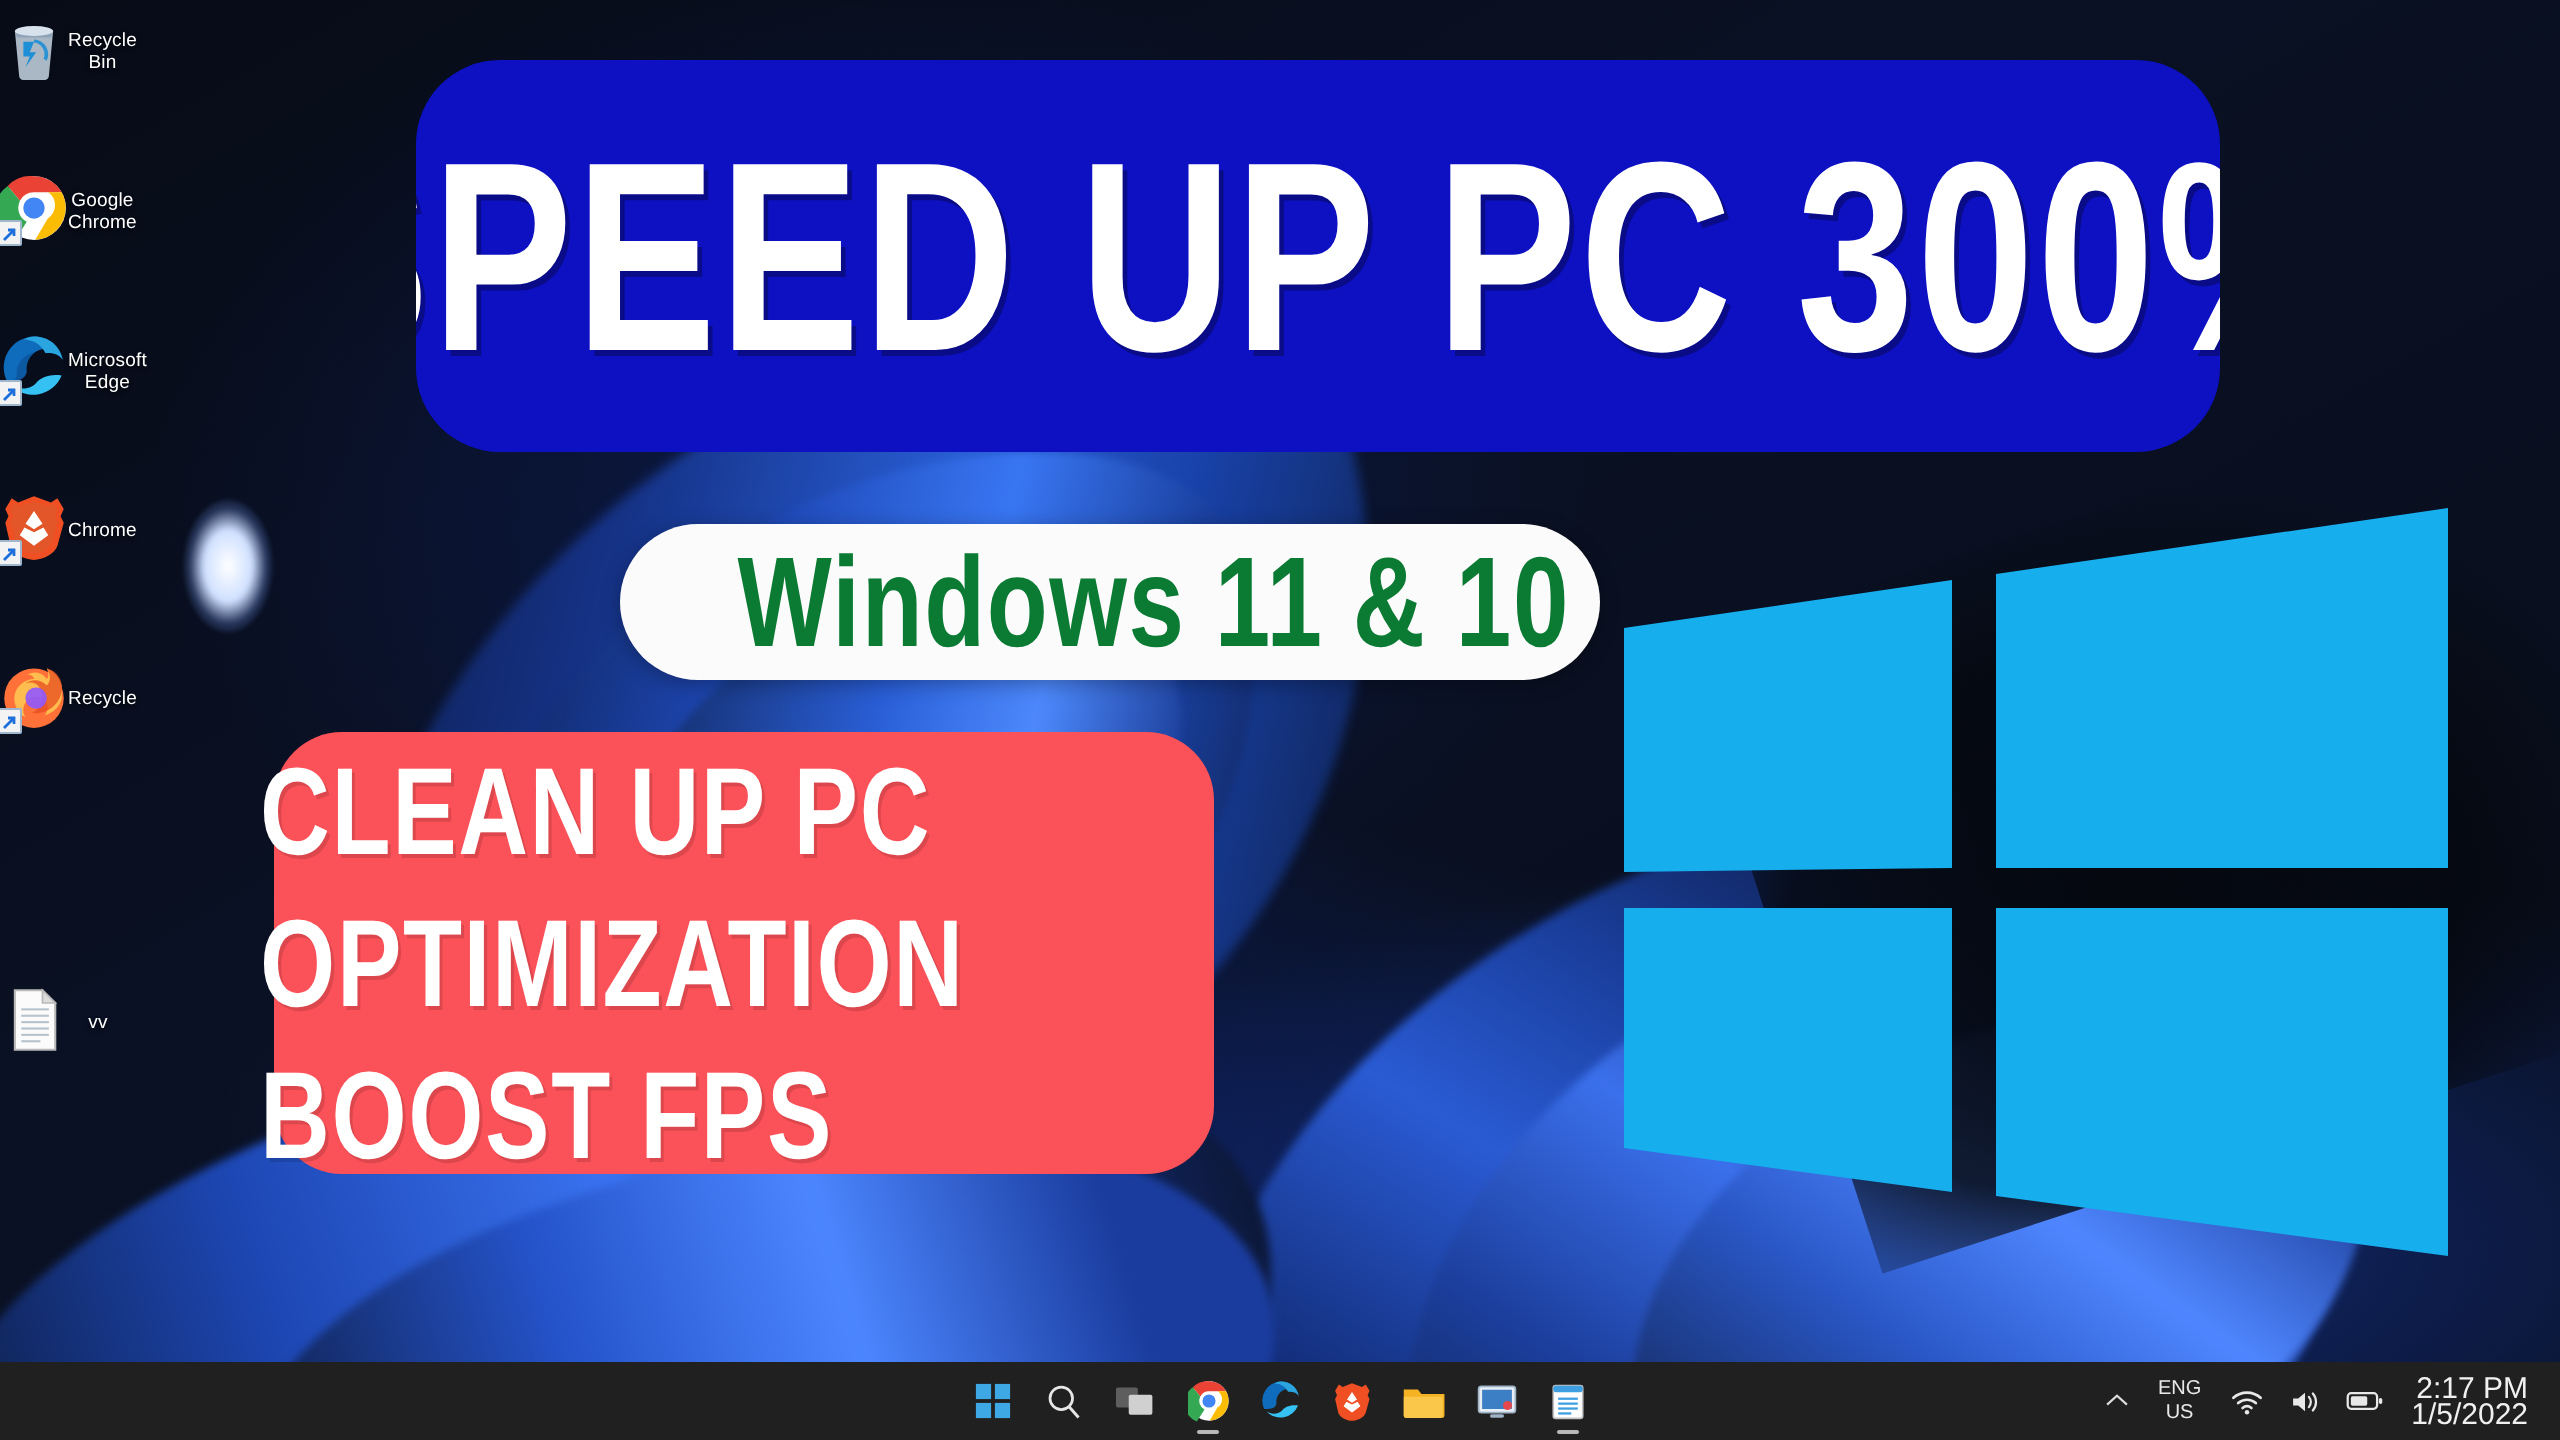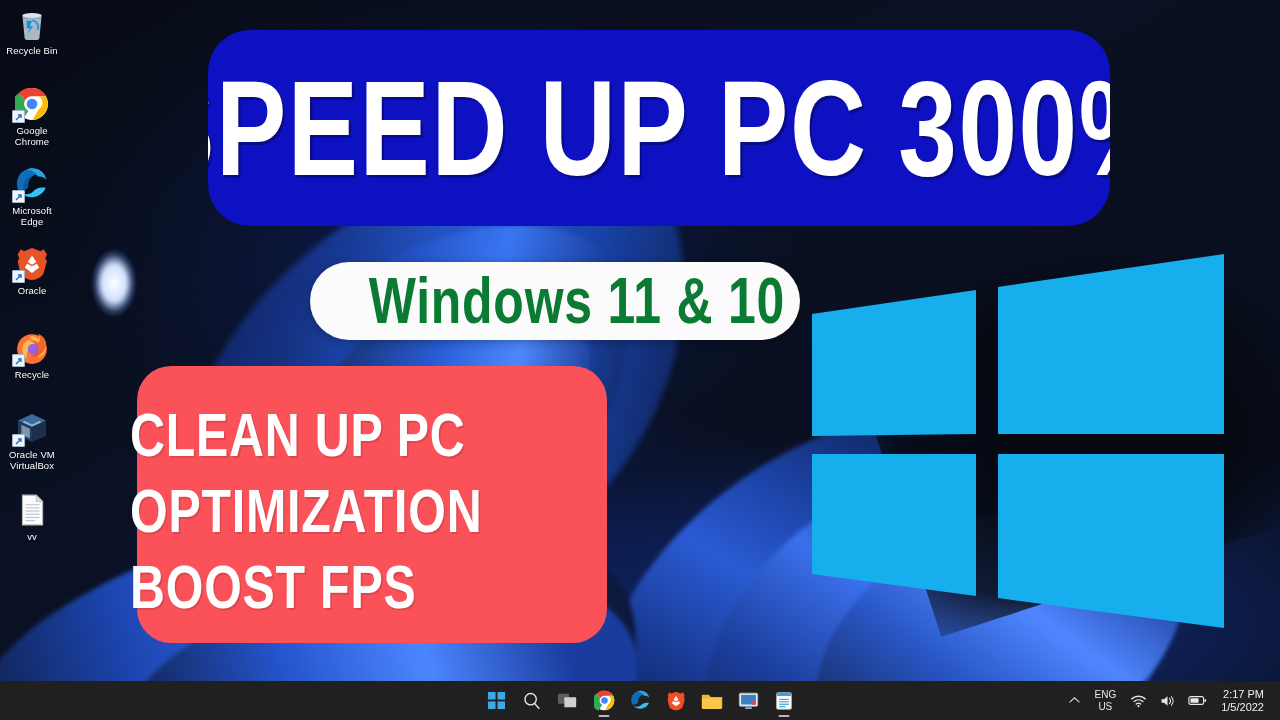--- a/index.html
+++ b/index.html
@@ -92,23 +92,22 @@
     position:absolute; left:808px; top:246px; width:420px; height:385px;
   }
   #win-logo svg { width:100%; height:100%; display:block; }
 
   
   #desktop-icons {
     position:absolute; left:0; top:0; width:64px; height:681px;
   }
   .dicon {
     position:absolute; left:0; width:64px;
-    display:flex; flex-direction:column; align-items:center;
+    display:flex; flex-direction:row; align-items:center;
     cursor:default;
-    justify-content:flex-end;
   }
   .dicon .glyphwrap {
     position:relative; width:36px; height:36px;
     display:flex; align-items:center; justify-content:center;
   }
   .dicon .glyph { width:34px; height:34px; display:block; }
   .dicon .shortcut {
     position:absolute; left:-2px; bottom:-1px;
     width:13px; height:13px; background:#f3f3f3;
     border:1px solid #9fb6cc; border-radius:1px;
@@ -154,21 +153,21 @@
     display:flex; align-items:center; justify-content:flex-start;
     box-shadow:0 2px 10px rgba(0,0,0,.30);
   }
   #os-text {
     font-size:64px; line-height:64px;
     color:#0b7a33;
     letter-spacing:1px;
   }
 
   #features-box {
-    position:absolute; left:137px; top:366px; width:470px; height:277px;
+    position:absolute; left:137px; top:366px; width:470px; height:221px;
     background:#fb5158;
     border-radius:34px;
     padding:32px 0 20px 40px;
     display:flex; flex-direction:column; justify-content:center;
     gap:10px;
   }
   .feature {
     font-size:62px; line-height:66px;
     color:#ffffff;
     letter-spacing:1px;
@@ -202,21 +201,21 @@
   }
   .tray-item {
     height:39px; display:flex; align-items:center; justify-content:center;
     padding:0 6px; color:#e8e8e8; font-size:10px; line-height:12px;
     cursor:default;
   }
   .tray-item svg { display:block; }
   #lang { flex-direction:column; text-align:left; padding:0 8px; }
   #clock {
     flex-direction:column; align-items:flex-end; text-align:right;
-    padding:0 10px 0 8px; font-size:11px; line-height:13px; color:#f0f0f0;
+    padding:0 10px 0 8px; font-size:15px; line-height:13px; color:#f0f0f0;
   }
   #notif-edge {
     position:absolute; right:0; top:0; width:5px; height:39px; cursor:default;
   }
 </style>
 </head>
 <body>
 
 <div id="screen">
 
@@ -301,58 +300,40 @@
           <path d="M16 1 l8 3 3 -2 3 5 -1.5 3.5 1.5 3 -3 11 c-1.5 4 -7 6.5 -11 6.5 s-9.5 -2.5 -11 -6.5 L2.5 13.5 4 10.5 2.5 7 5.5 2 8.5 4 z" fill="#f04f23"></path>
           <path d="M16 3.5 l6.5 2.3 2.6 -1.5 2 3.4 -1.2 2.9 1.2 2.4 -2.6 9.6 c-1.2 3.3 -5.7 5.4 -8.5 5.4 s-7.3 -2.1 -8.5 -5.4 L4.9 13 6.1 10.6 4.9 7.7 6.9 4.3 9.5 5.8 z" fill="#e2562a"></path>
           <path d="M16 8 l4 6 -4 2.6 -4 -2.6 z M16 18 l4.5 -2.2 2.2 3.6 -6.7 5 -6.7 -5 2.2 -3.6 z" fill="#fff"></path>
         </svg>
         <span class="shortcut">
           <svg viewBox="0 0 10 10">
               <path d="M2 8 L7 3 M4 3 h3 v3" stroke="#1e6fd9" stroke-width="1.4" fill="none"></path>
             </svg>
         </span>
       </div>
-      <div class="lbl">Oracle</div>
+      <div class="lbl">Chrome</div>
     </div>
 
     <div class="dicon" style="top:330px">
       <div class="glyphwrap">
         <svg class="glyph" viewBox="0 0 32 32">
           <circle cx="16" cy="17" r="14" fill="#ff7139"></circle>
           <path d="M29 11 c-1 -4 -4 -7 -7 -8 1 2 1 4 0 5 -2 -3 -6 -4 -9 -2 2 0 3 1 3 2 -4 0 -8 3 -9 7 -1 4 1 9 5 11 -2 -3 -1 -7 2 -9 2 -1 5 -1 7 1 2 2 2 5 0 7 5 -1 9 -6 8 -11 z" fill="#ffbd4f"></path>
           <path d="M22 3 c2 3 2 6 0 8 -3 -3 -7 -3 -10 -1 3 -1 6 0 7 3 2 4 0 9 -4 11 7 1 13 -4 14 -10 1 -5 -2 -10 -7 -11 z" fill="#e64c1f" opacity=".75"></path>
           <circle cx="17" cy="17" r="5" fill="#9059ff" opacity=".9"></circle>
         </svg>
         <span class="shortcut">
           <svg viewBox="0 0 10 10">
               <path d="M2 8 L7 3 M4 3 h3 v3" stroke="#1e6fd9" stroke-width="1.4" fill="none"></path>
             </svg>
         </span>
       </div>
       <div class="lbl">Recycle</div>
     </div>
 
-    <div class="dicon" style="top:410px">
-      <div class="glyphwrap">
-        <svg class="glyph" viewBox="0 0 32 32">
-          <path d="M16 3 L29 9 v14 L16 29 L3 23 V9 z" fill="#2d4a6b"></path>
-          <path d="M16 3 L29 9 L16 15 L3 9 z" fill="#3f6a95"></path>
-          <path d="M3 9 L16 15 v14 L3 23 z" fill="#22395a"></path>
-          <path d="M16 15 L29 9 v14 L16 29 z" fill="#1b2f4c"></path>
-          <path d="M7 10.5 l9 4.2 9 -4.2 -2 -1 -7 3.2 -7 -3.2 z" fill="#9fc4e0" opacity=".85"></path>
-          <path d="M6 13 l8 3.8 v9 l-8 -3.8 z" fill="#cfe3f2" opacity=".55"></path>
-        </svg>
-        <span class="shortcut">
-          <svg viewBox="0 0 10 10">
-              <path d="M2 8 L7 3 M4 3 h3 v3" stroke="#1e6fd9" stroke-width="1.4" fill="none"></path>
-            </svg>
-        </span>
-      </div>
-      <div class="lbl">Oracle VM VirtualBox</div>
-    </div>
 
     <div class="dicon" style="top:492px">
       <div class="glyphwrap">
         <svg class="glyph" viewBox="0 0 32 32">
           <path d="M7 2 h13 l6 6 v22 H7 z" fill="#fbfbfb" stroke="#b9b9b9" stroke-width="1"></path>
           <path d="M20 2 l6 6 h-6 z" fill="#dcdcdc" stroke="#b9b9b9" stroke-width=".8"></path>
           <g stroke="#b7c3cc" stroke-width="1">
             <line x1="10" y1="11" x2="23" y2="11"></line>
               <line x1="10" y1="14" x2="23" y2="14"></line>
             <line x1="10" y1="17" x2="23" y2="17"></line>

